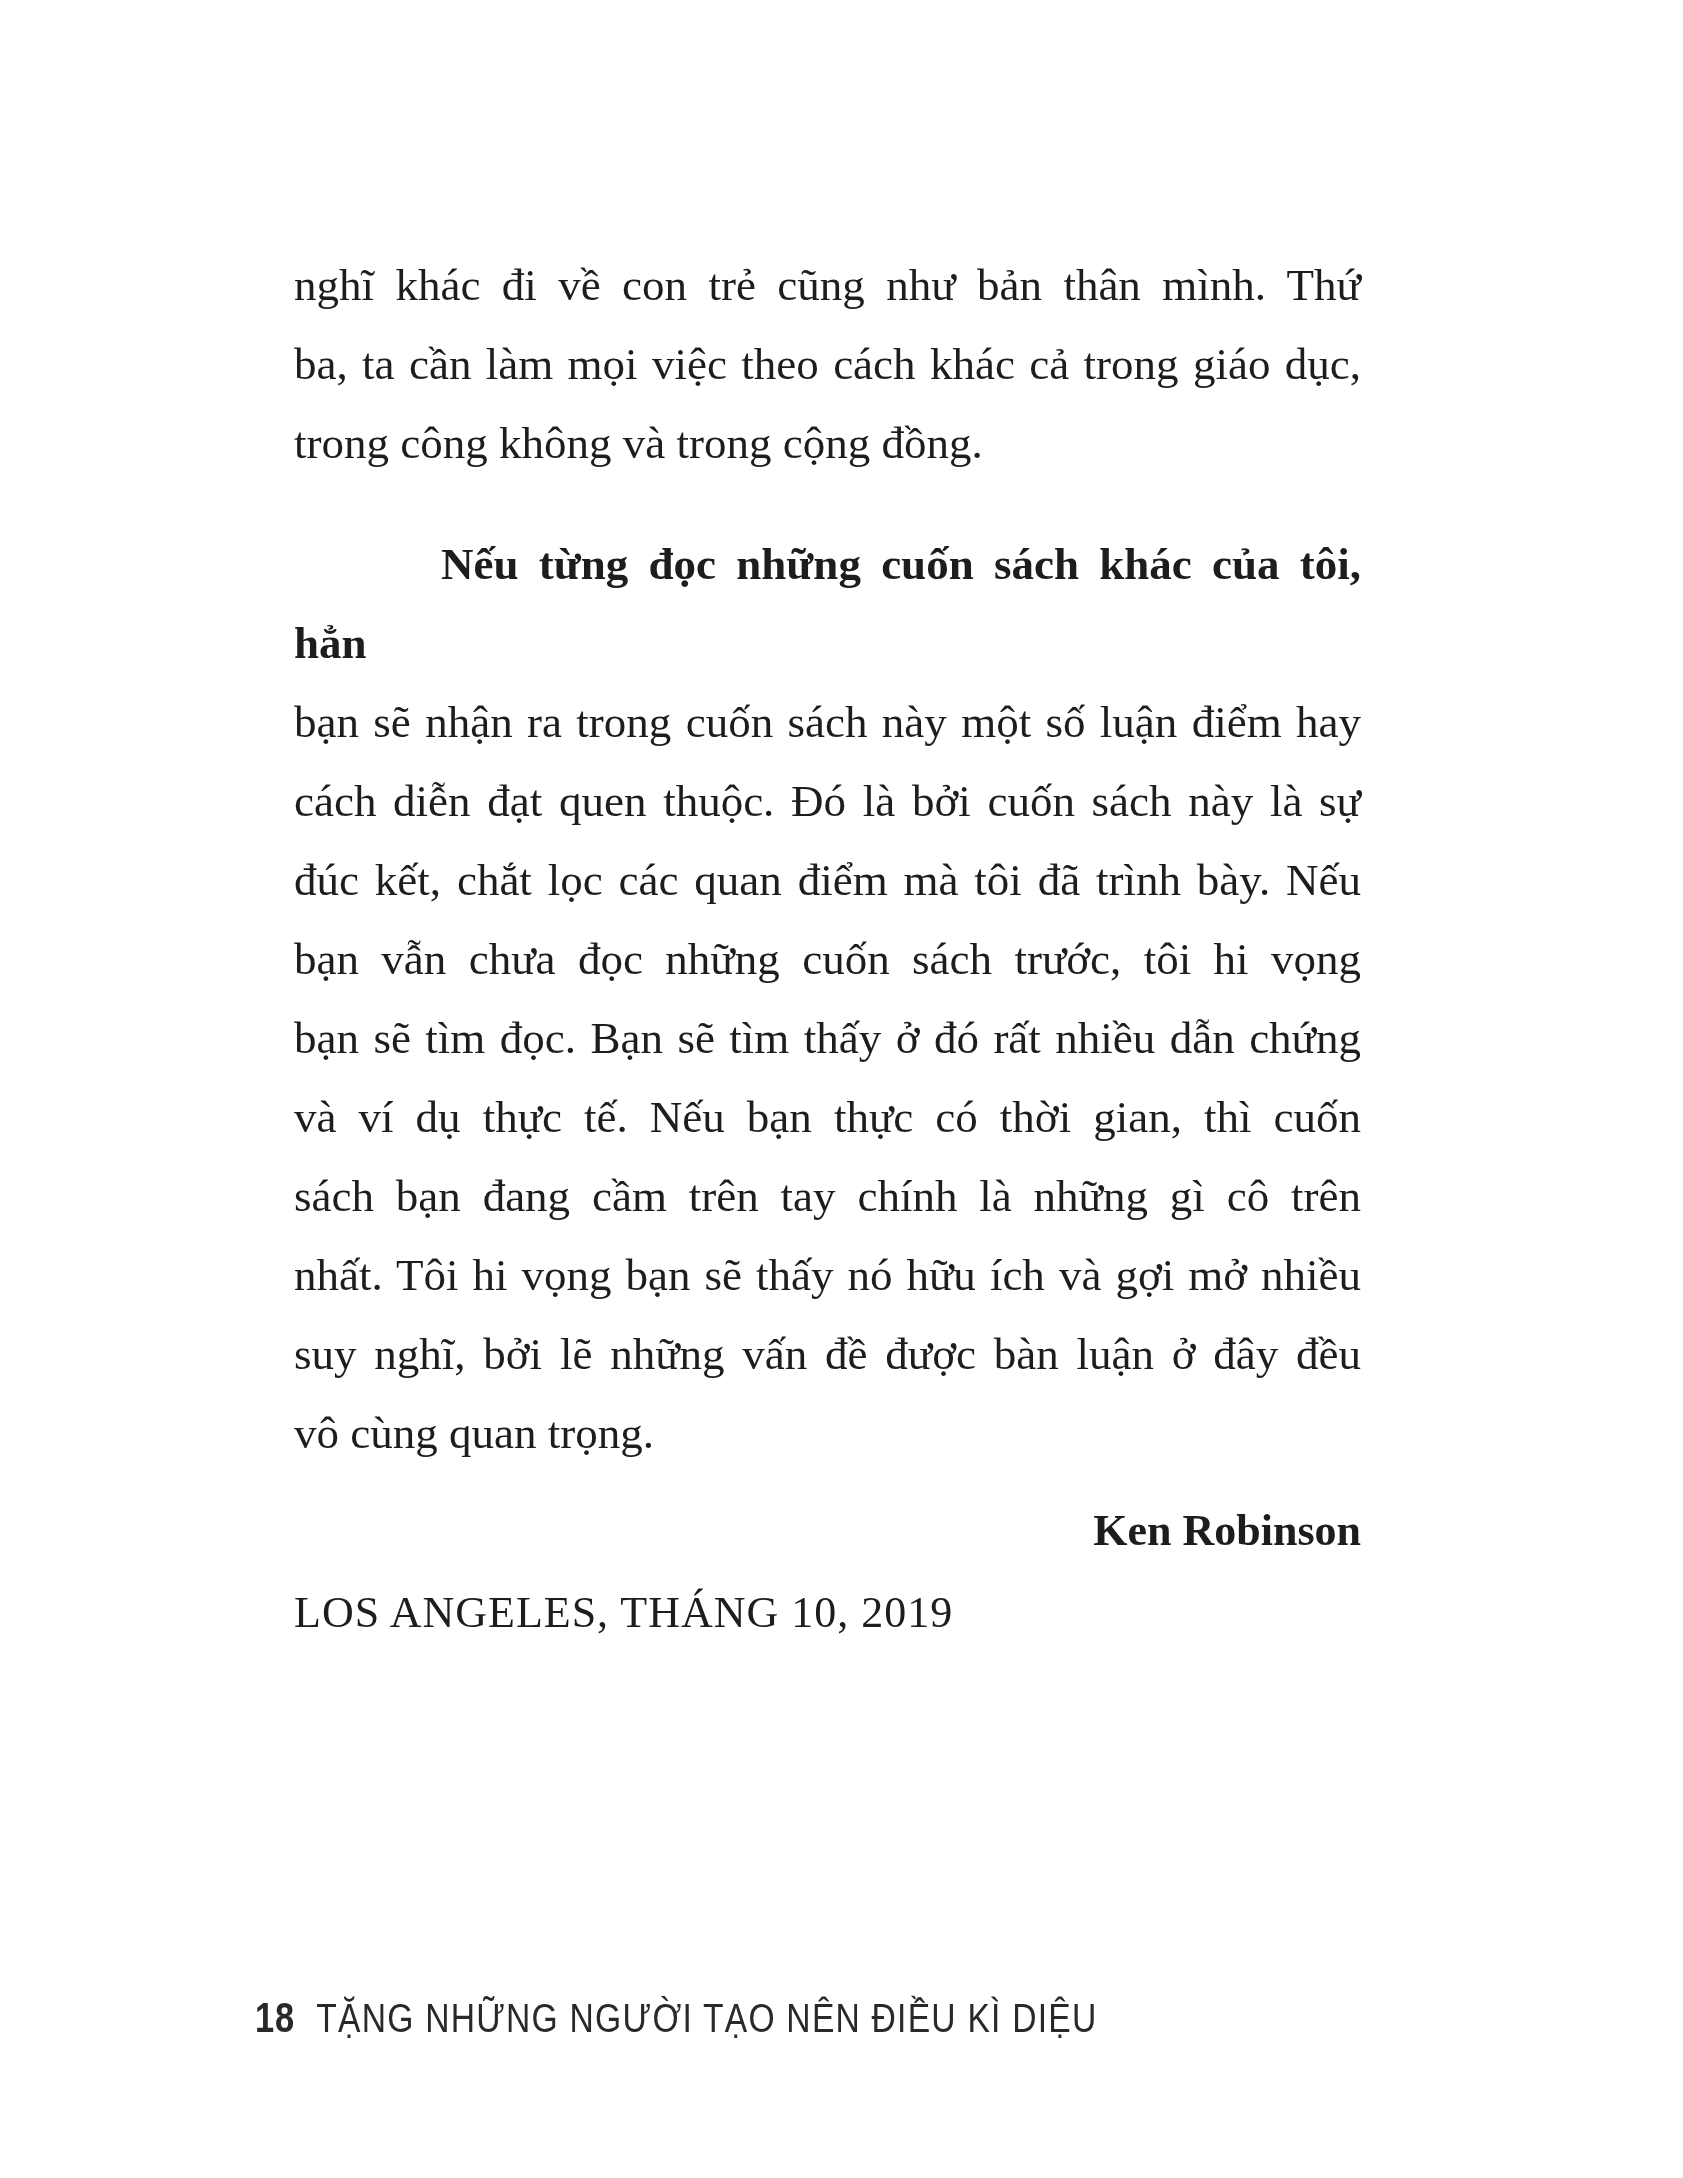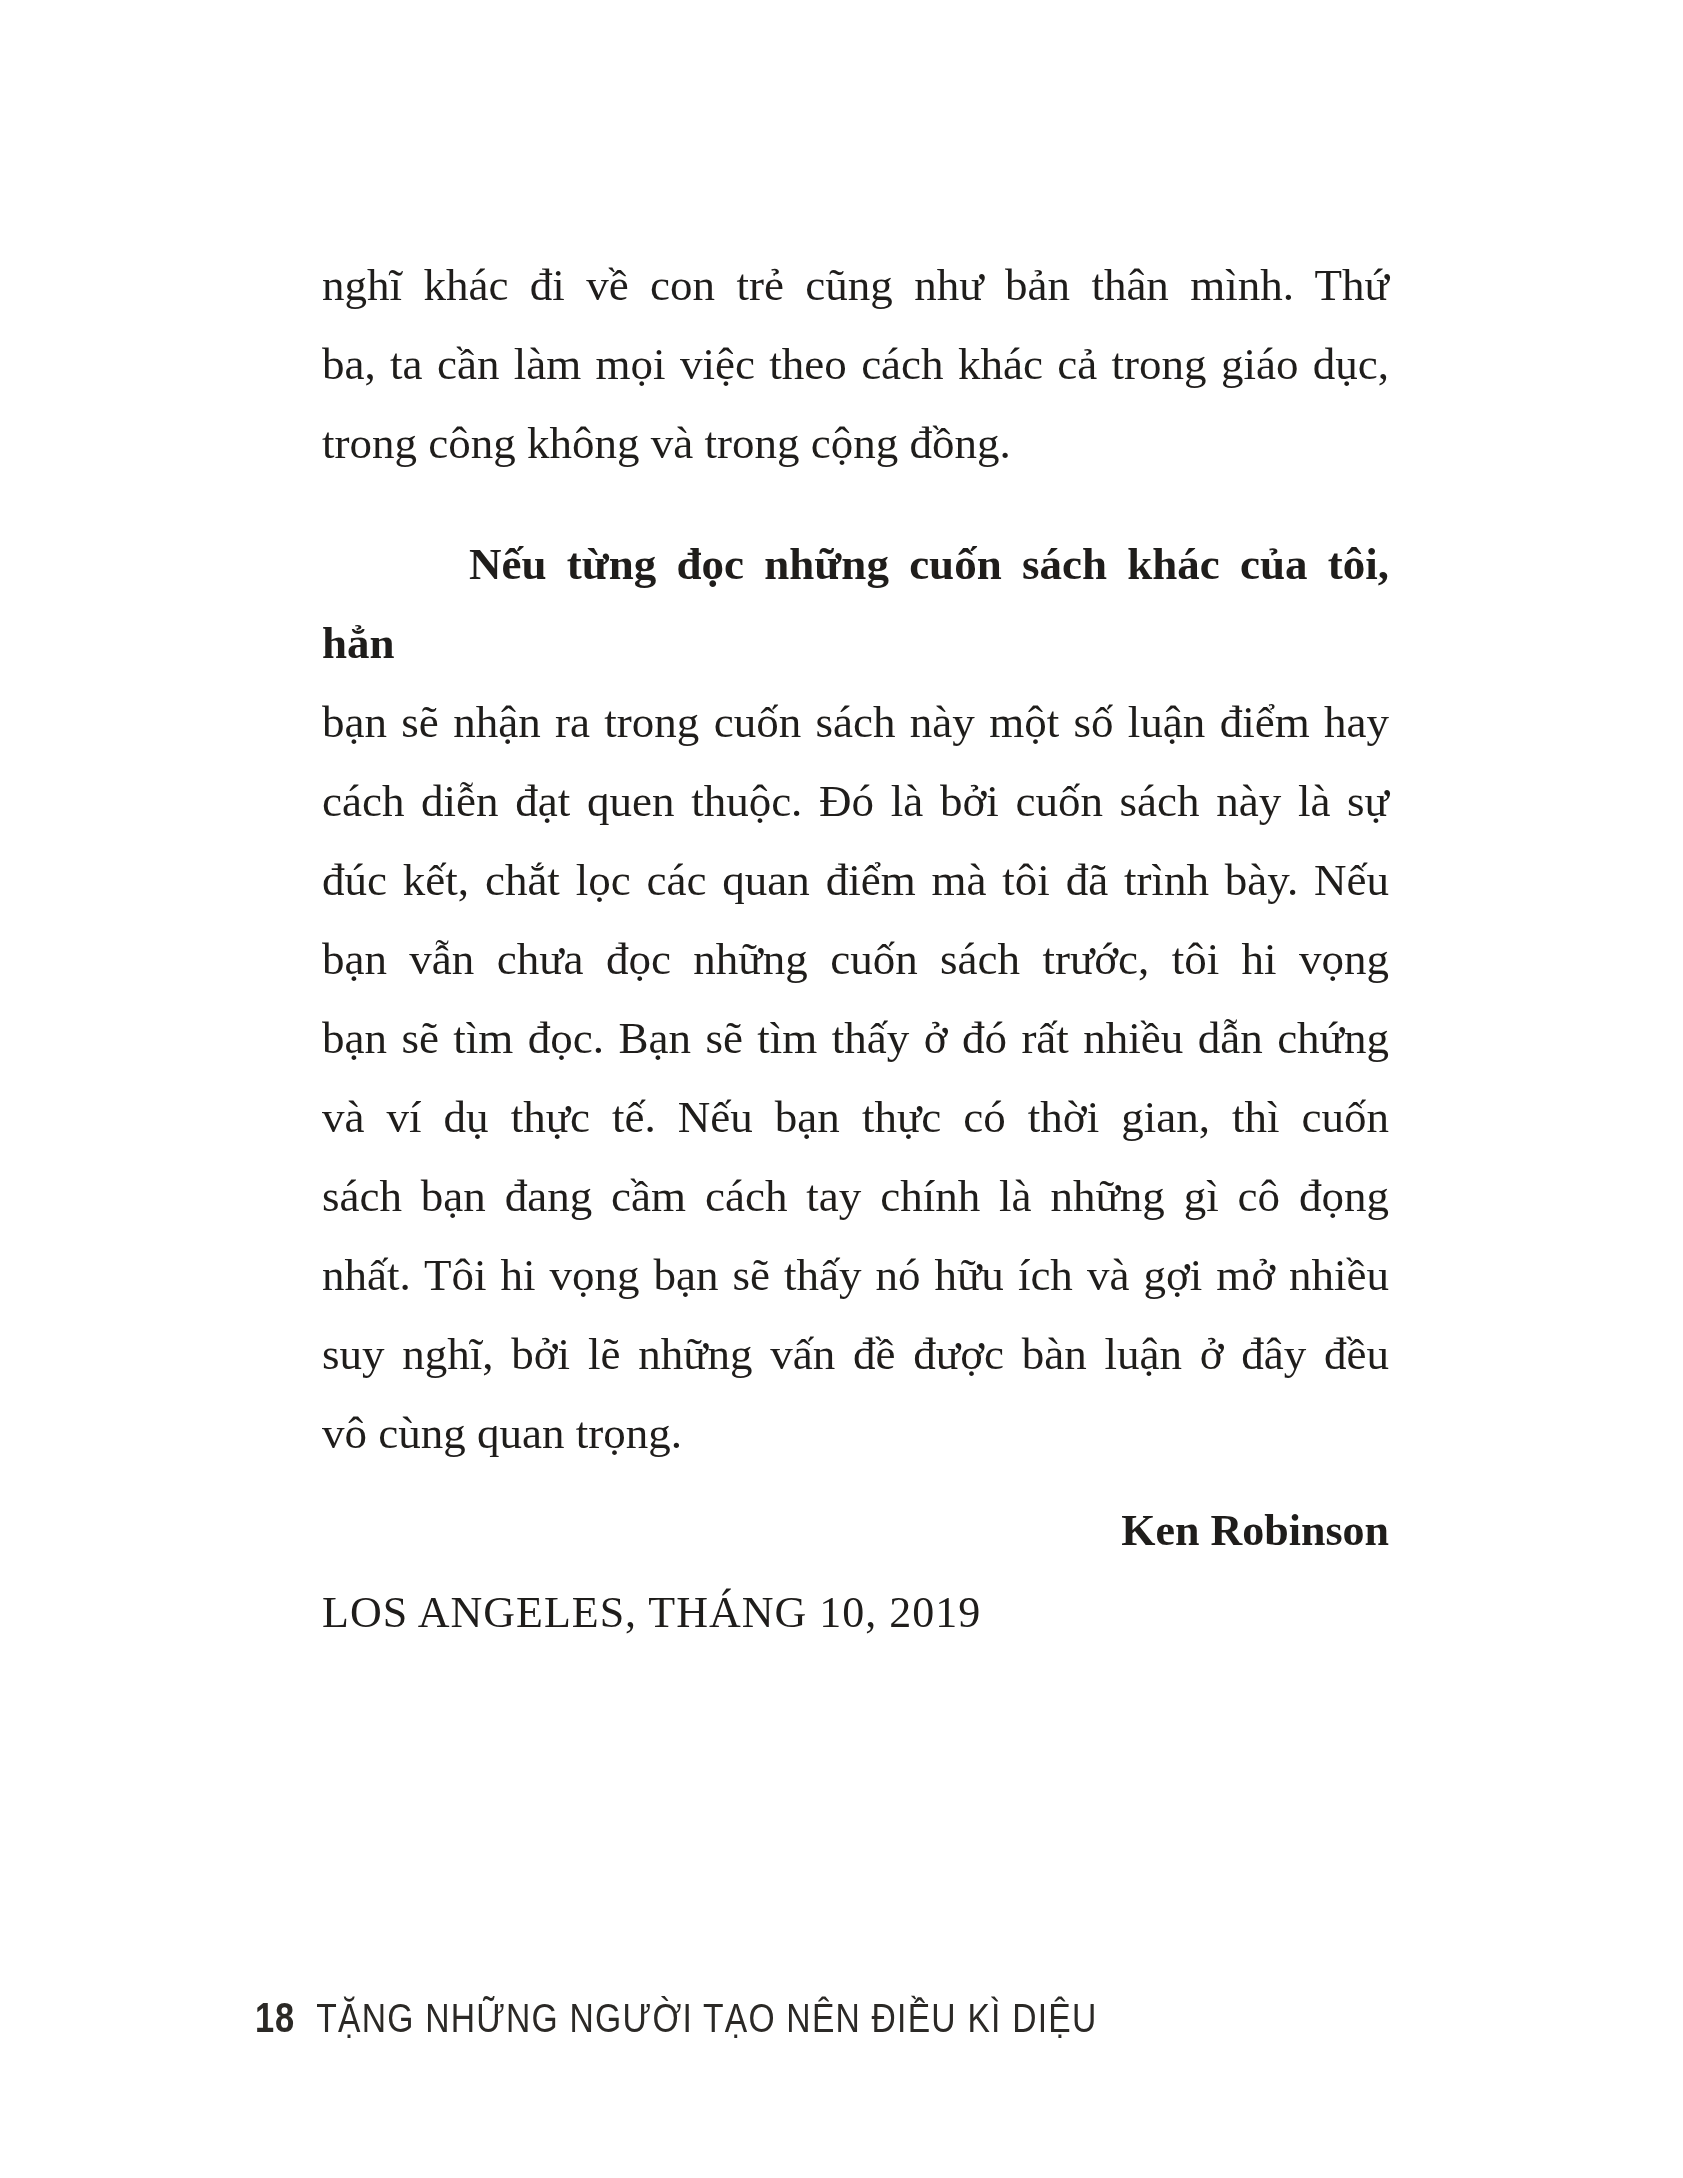--- a/index.html
+++ b/index.html
@@ -11,21 +11,21 @@
     position: relative;
     width: 1683px;
     height: 2178px;
     background: #ffffff;
     overflow: hidden;
     font-family: "Liberation Serif", "DejaVu Serif", serif;
     color: #1f1d1b;
   }
   .text-block {
     position: absolute;
-    left: 322px;
+    left: 294px;
     top: 246px;
     width: 1067px;
   }
   .line {
     font-size: 45px;
     line-height: 79px;
     text-align: justify;
     text-align-last: justify;
     text-justify: inter-word;
     white-space: normal;
@@ -88,21 +88,21 @@
     <div class="line">nghĩ khác đi về con trẻ cũng như bản thân mình. Thứ</div>
     <div class="line">ba, ta cần làm mọi việc theo cách khác cả trong giáo dục,</div>
     <div class="line para-end">trong công không và trong cộng đồng.</div>
     <div class="line para-start indent">Nếu từng đọc những cuốn sách khác của tôi, hẳn</div>
     <div class="line">bạn sẽ nhận ra trong cuốn sách này một số luận điểm hay</div>
     <div class="line">cách diễn đạt quen thuộc. Đó là bởi cuốn sách này là sự</div>
     <div class="line">đúc kết, chắt lọc các quan điểm mà tôi đã trình bày. Nếu</div>
     <div class="line">bạn vẫn chưa đọc những cuốn sách trước, tôi hi vọng</div>
     <div class="line">bạn sẽ tìm đọc. Bạn sẽ tìm thấy ở đó rất nhiều dẫn chứng</div>
     <div class="line">và ví dụ thực tế. Nếu bạn thực có thời gian, thì cuốn</div>
-    <div class="line">sách bạn đang cầm cách tay chính là những gì cô đọng</div>
+    <div class="line">sách bạn đang cầm trên tay chính là những gì cô trên</div>
     <div class="line">nhất. Tôi hi vọng bạn sẽ thấy nó hữu ích và gợi mở nhiều</div>
     <div class="line">suy nghĩ, bởi lẽ những vấn đề được bàn luận ở đây đều</div>
     <div class="line para-end">vô cùng quan trọng.</div>
 
     <div class="signature">Ken Robinson</div>
     <div class="dateline">LOS ANGELES, THÁNG 10, 2019</div>
   </div>
 
   <div class="footer">
     <span class="page-number">18</span>

